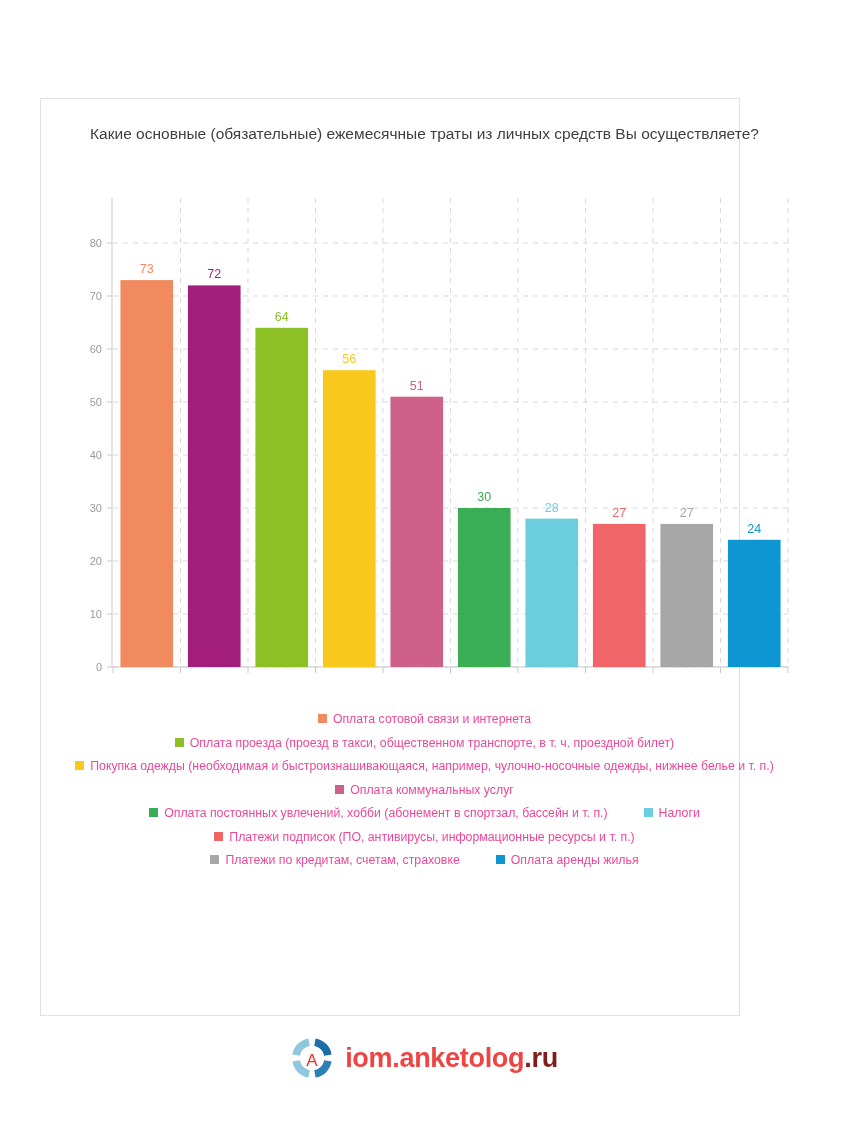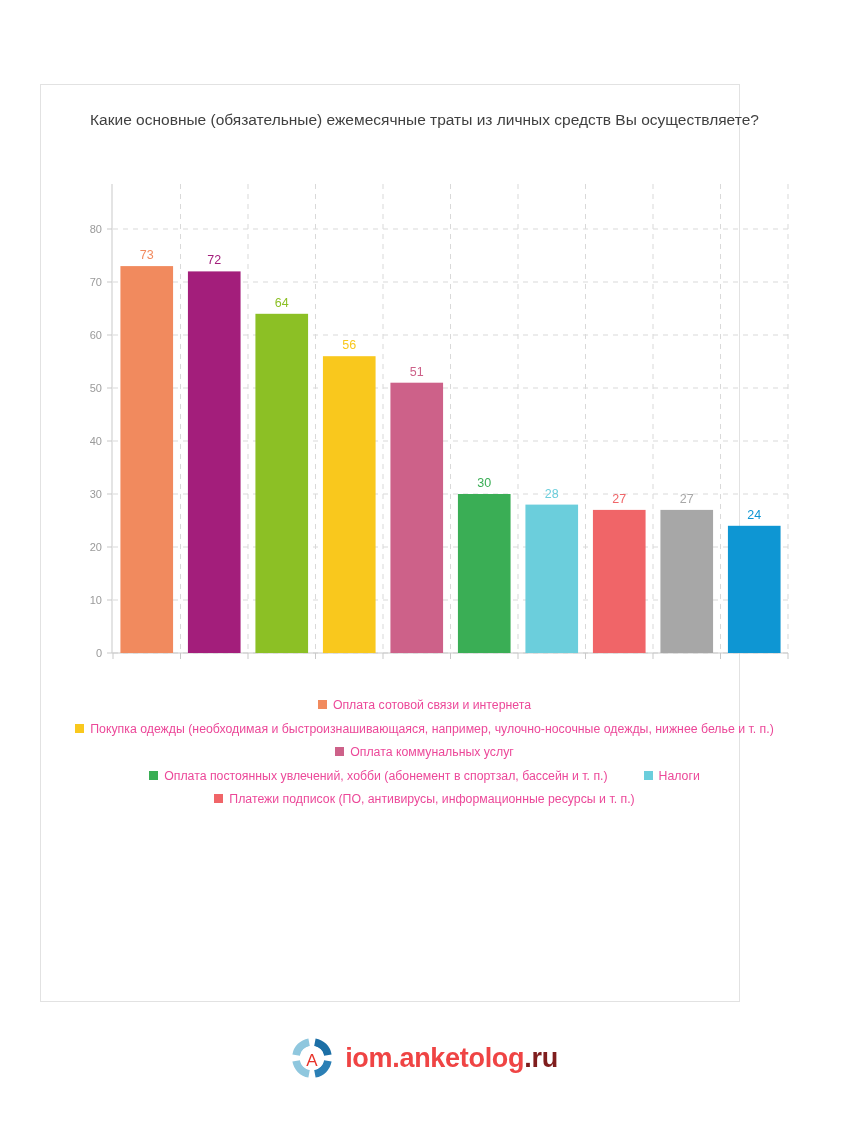--- a/index.html
+++ b/index.html
@@ -18,21 +18,21 @@
   .page {
     position: relative;
     width: 848px;
     height: 1127px;
   }
 
   
   .card {
     position: absolute;
     left: 40px;
-    top: 84px;
+    top: 98px;
     width: 700px;
     height: 918px;
     background: #ffffff;
     border: 1px solid #e2e2e2;
     box-sizing: border-box;
   }
 
   .chart-title {
     position: absolute;
     left: 40px;
@@ -204,24 +204,26 @@
           <text x="578.25" y="417.9" text-anchor="middle" font-family="Liberation Sans, sans-serif" font-size="12.5" fill="#F06568">27</text>
           <rect x="619.425" y="424.9" width="52.65" height="143.1" fill="#A7A7A7"></rect>
           <text x="645.75" y="417.9" text-anchor="middle" font-family="Liberation Sans, sans-serif" font-size="12.5" fill="#A7A7A7">27</text>
           <rect x="686.925" y="440.8" width="52.65" height="127.19999999999999" fill="#0E96D3"></rect>
           <text x="713.25" y="433.8" text-anchor="middle" font-family="Liberation Sans, sans-serif" font-size="12.5" fill="#0E96D3">24</text>
         </svg>
     </div>
 
     <div class="legend" id="legend">
         <div class="legend-row"><span class="legend-item"><span class="legend-swatch" style="background: rgb(241, 138, 94);"></span><span class="legend-label">Оплата сотовой связи и интернета</span></span></div>
+        <div class="legend-row"><span class="legend-item"><span class="legend-swatch" style="background: rgb(140, 192, 37);"></span><span class="legend-label">Оплата проезда (проезд в такси, общественном транспорте, в т. ч. проездной билет)</span></span></div>
         <div class="legend-row"><span class="legend-item"><span class="legend-swatch" style="background: rgb(249, 200, 29);"></span><span class="legend-label">Покупка одежды (необходимая и быстроизнашивающаяся, например, чулочно-носочные одежды, нижнее белье и т. п.)</span></span></div>
         <div class="legend-row"><span class="legend-item"><span class="legend-swatch" style="background: rgb(205, 97, 137);"></span><span class="legend-label">Оплата коммунальных услуг</span></span></div>
         <div class="legend-row"><span class="legend-item"><span class="legend-swatch" style="background: rgb(58, 174, 85);"></span><span class="legend-label">Оплата постоянных увлечений, хобби (абонемент в спортзал, бассейн и т. п.)</span></span><span class="legend-item"><span class="legend-swatch" style="background: rgb(107, 206, 220);"></span><span class="legend-label">Налоги</span></span></div>
         <div class="legend-row"><span class="legend-item"><span class="legend-swatch" style="background: rgb(240, 101, 104);"></span><span class="legend-label">Платежи подписок (ПО, антивирусы, информационные ресурсы и т. п.)</span></span></div>
+        <div class="legend-row"><span class="legend-item"><span class="legend-swatch" style="background: rgb(167, 167, 167);"></span><span class="legend-label">Платежи по кредитам, счетам, страховке</span></span><span class="legend-item"><span class="legend-swatch" style="background: rgb(14, 150, 211);"></span><span class="legend-label">Оплата аренды жилья</span></span></div>
       </div>
 
 
   </div>
 
   <div class="brand">
     <svg class="brand-mark" viewBox="0 0 44 44">
       <g transform="translate(22,22)">
         <path d="M -3.6 -19.6 A 19.6 19.6 0 0 0 -19.6 -3.6 L -12.1 -2.2 A 12 12 0 0 1 -2.2 -12.1 Z" fill="#8FC7DE"></path>
         <path d="M 3.6 -19.6 A 19.6 19.6 0 0 1 19.6 -3.6 L 12.1 -2.2 A 12 12 0 0 0 2.2 -12.1 Z" fill="#1C6FA6"></path>

